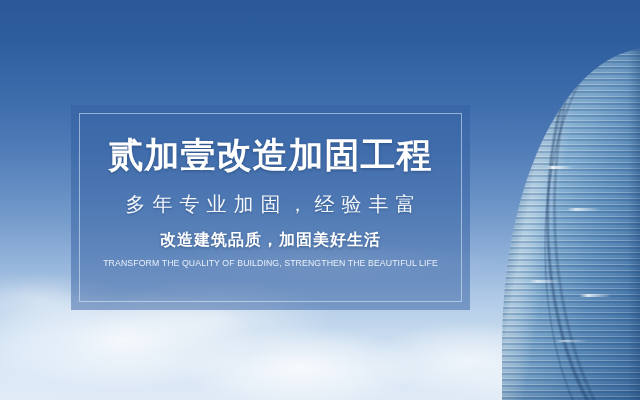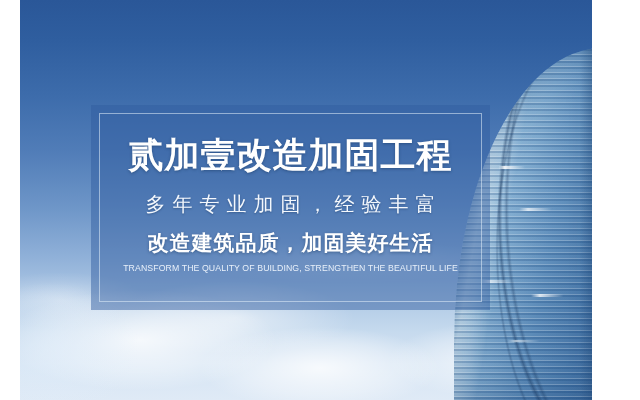--- a/index.html
+++ b/index.html
@@ -7,25 +7,24 @@
     margin: 0;
     padding: 0;
     background: #ffffff;
   }
   body {
     font-family: "Liberation Sans", "DejaVu Sans", sans-serif;
   }
 
   .banner {
     position: relative;
-    width: 572px;
+    width: 640px;
     height: 400px;
     overflow: hidden;
     background: #2e5c9e;
-    margin-left: 20px;
   }
 
   
   .sky {
     position: absolute;
     inset: 0;
     background: linear-gradient(
       to bottom,
       #2a5798 0%,
       #2f5e9f 10%,
@@ -178,21 +177,21 @@
     color: #f4f8fd;
     letter-spacing: 7px;
     padding-left: 7px;
     line-height: 1;
     white-space: nowrap;
     text-shadow: 0 1px 2px rgba(18,46,84,0.40);
   }
 
   .tagline {
     margin-top: 18px;
-    font-size: 21px;
+    font-size: 16px;
     font-weight: bold;
     color: #ffffff;
     letter-spacing: 1px;
     line-height: 1;
     white-space: nowrap;
     text-shadow: 0 1px 3px rgba(18,46,84,0.45);
   }
 
   .tagline-en {
     margin-top: 11px;

